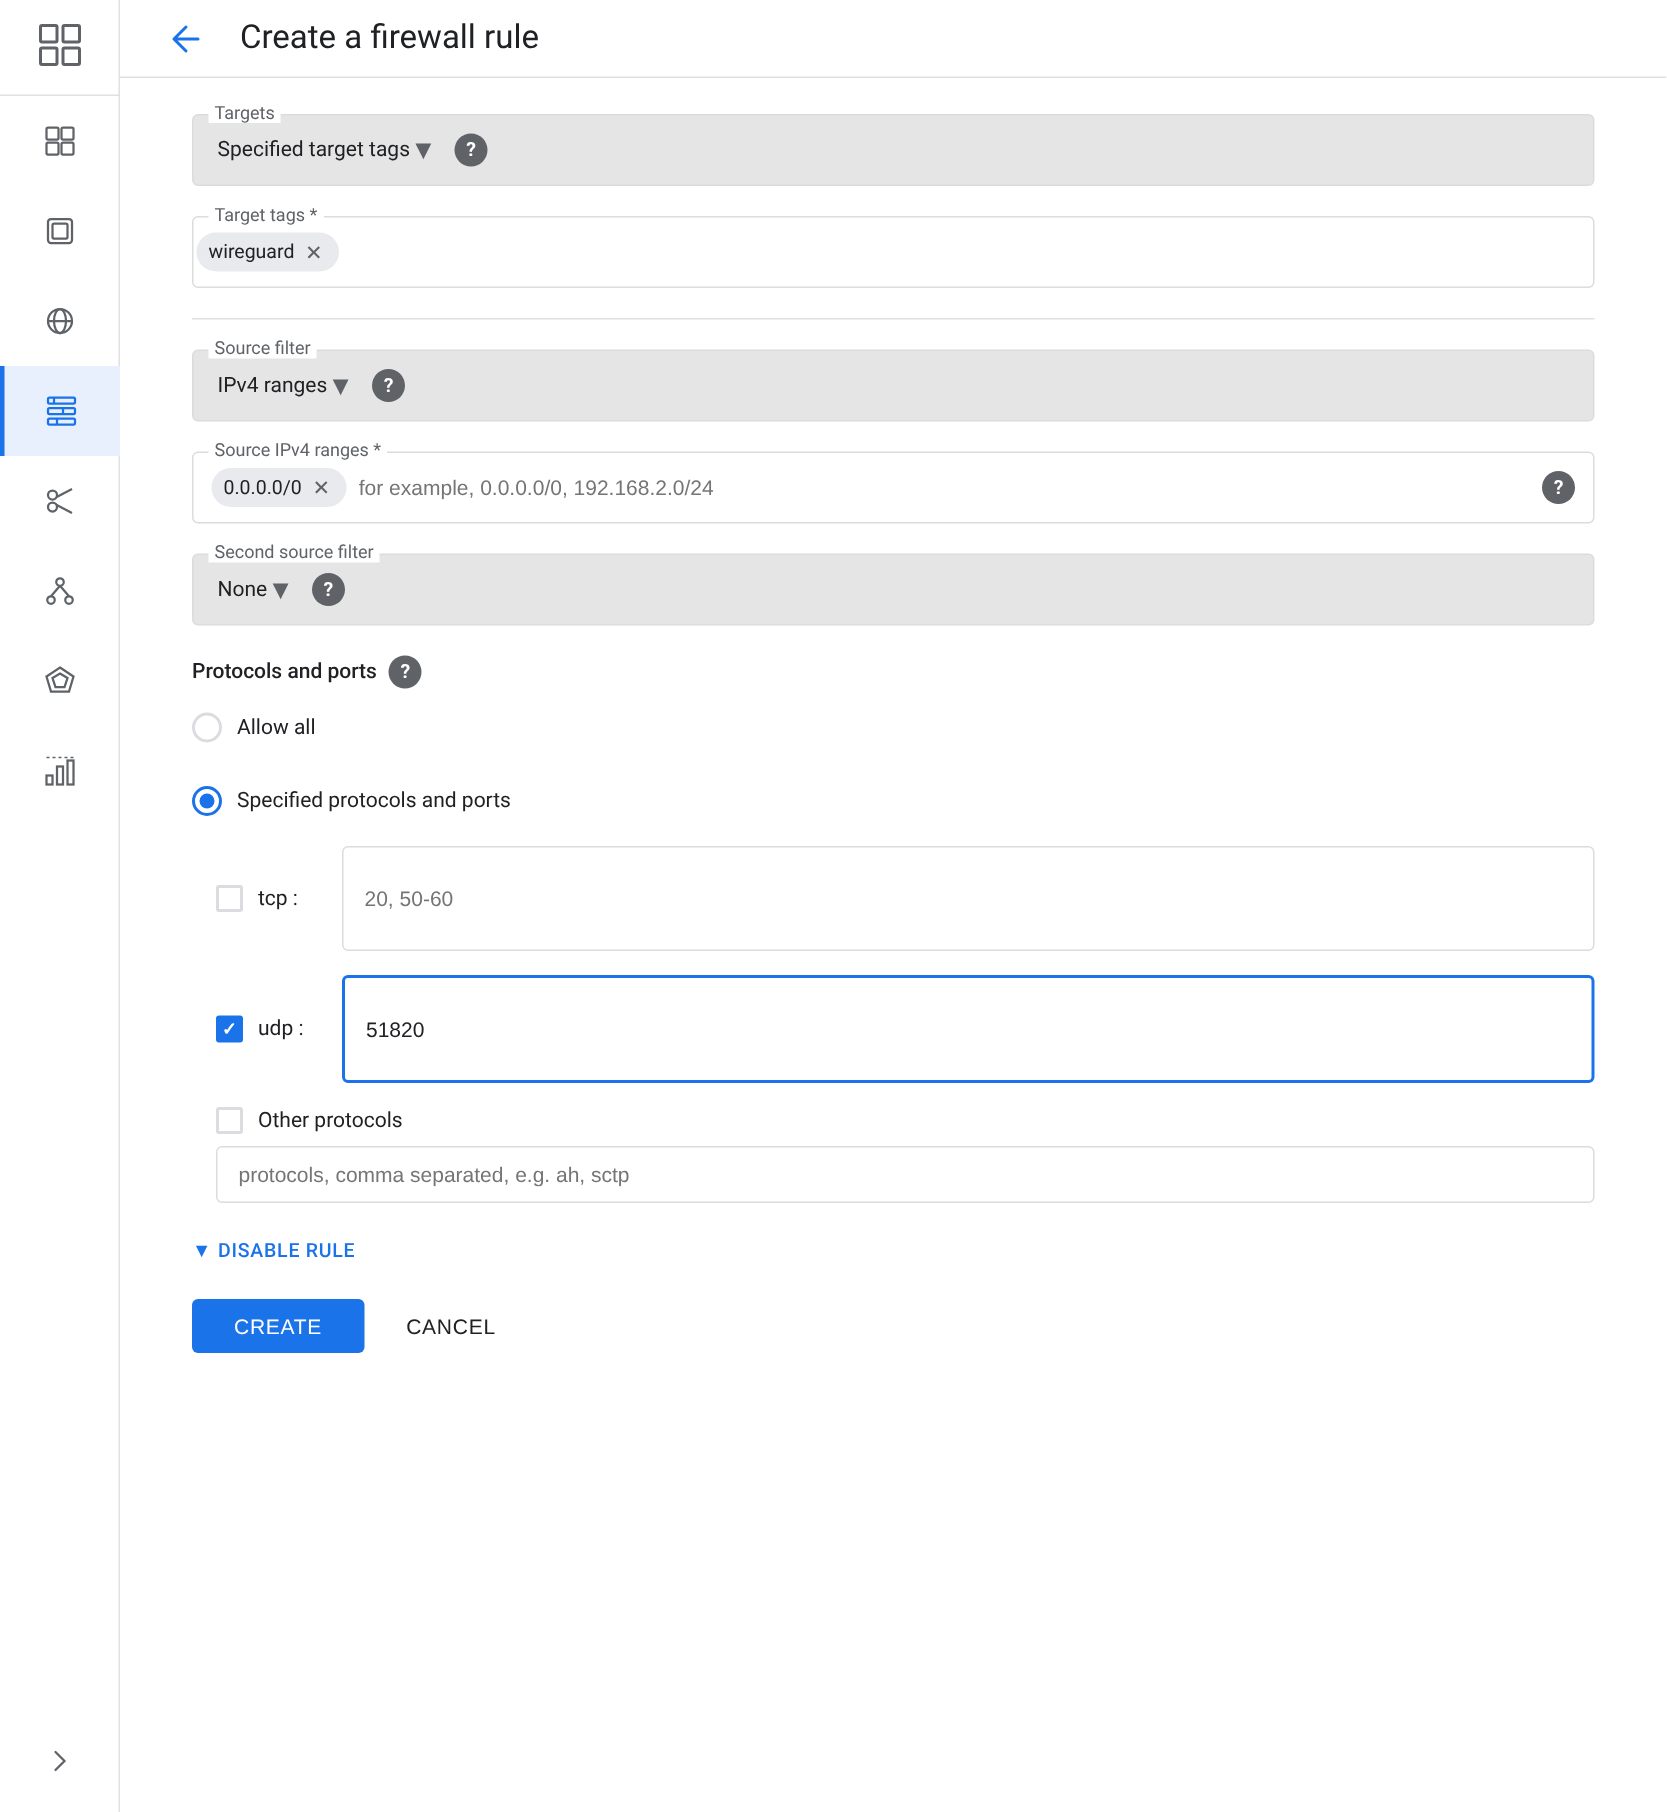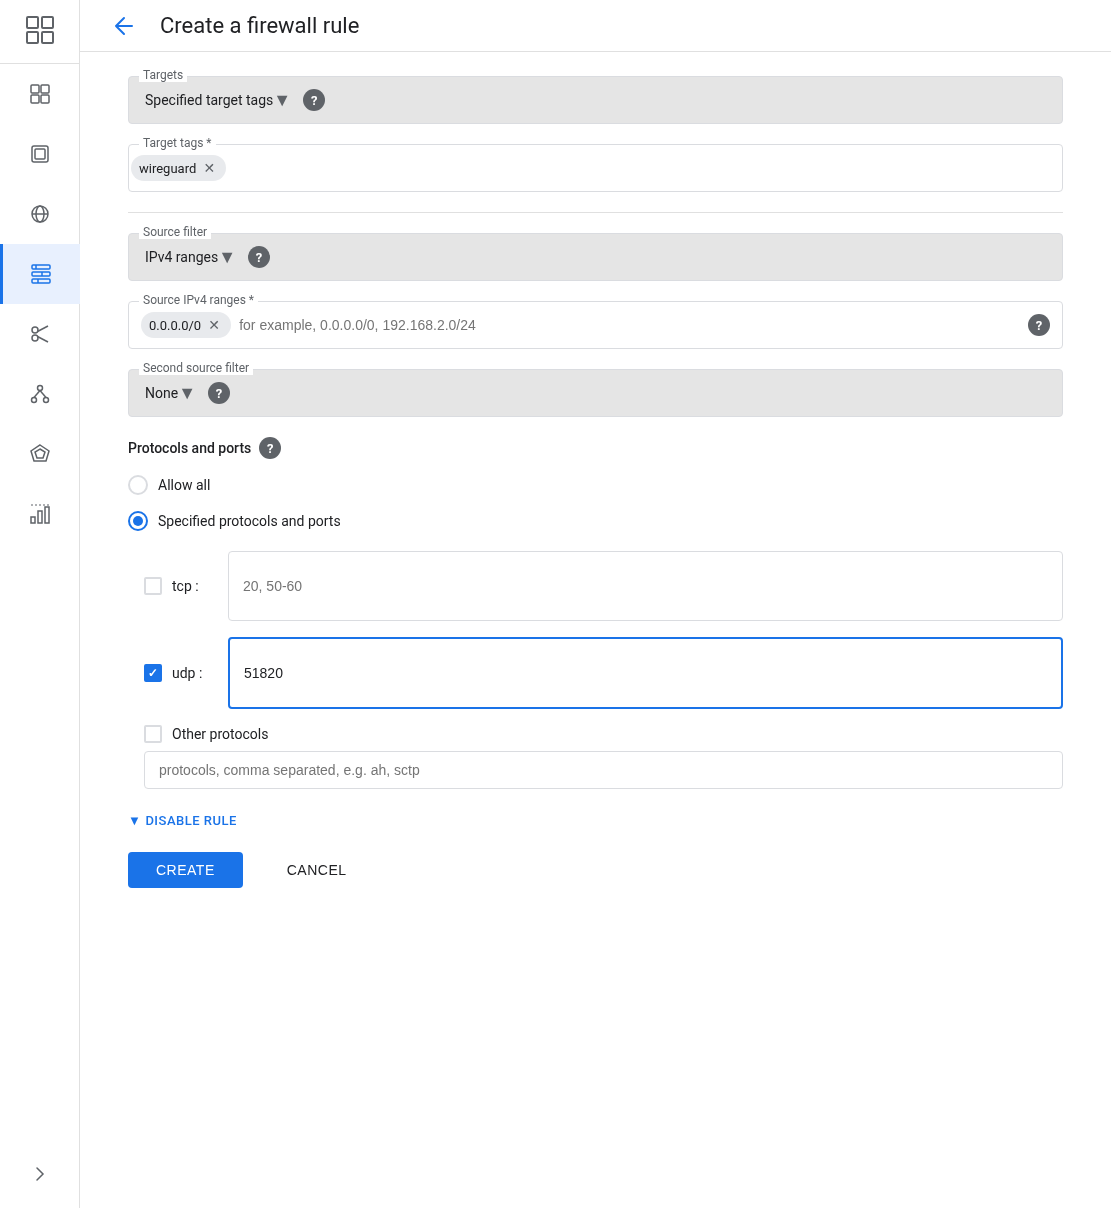--- a/index.html
+++ b/index.html
@@ -233,21 +233,21 @@
     .protocols-title {
       font-size: 14px;
       font-weight: 500;
       color: #202124;
     }
 
     
     .radio-group {
       display: flex;
       flex-direction: column;
-      gap: 16px;
+      gap: 29px;
       margin-bottom: 20px;
     }
     .radio-item {
       display: flex;
       align-items: center;
       gap: 10px;
       cursor: pointer;
     }
     .radio-circle {
       width: 20px;
@@ -360,21 +360,21 @@
       cursor: pointer;
       margin: 16px 0 24px 0;
       text-decoration: none;
       letter-spacing: 0.5px;
     }
 
     
     .button-row {
       display: flex;
       align-items: center;
-      gap: 36px;
+      gap: 20px;
       margin-top: 8px;
     }
     .btn-create {
       background: #1a73e8;
       color: #fff;
       border: none;
       border-radius: 4px;
       padding: 10px 28px;
       font-size: 14px;
       font-weight: 500;

